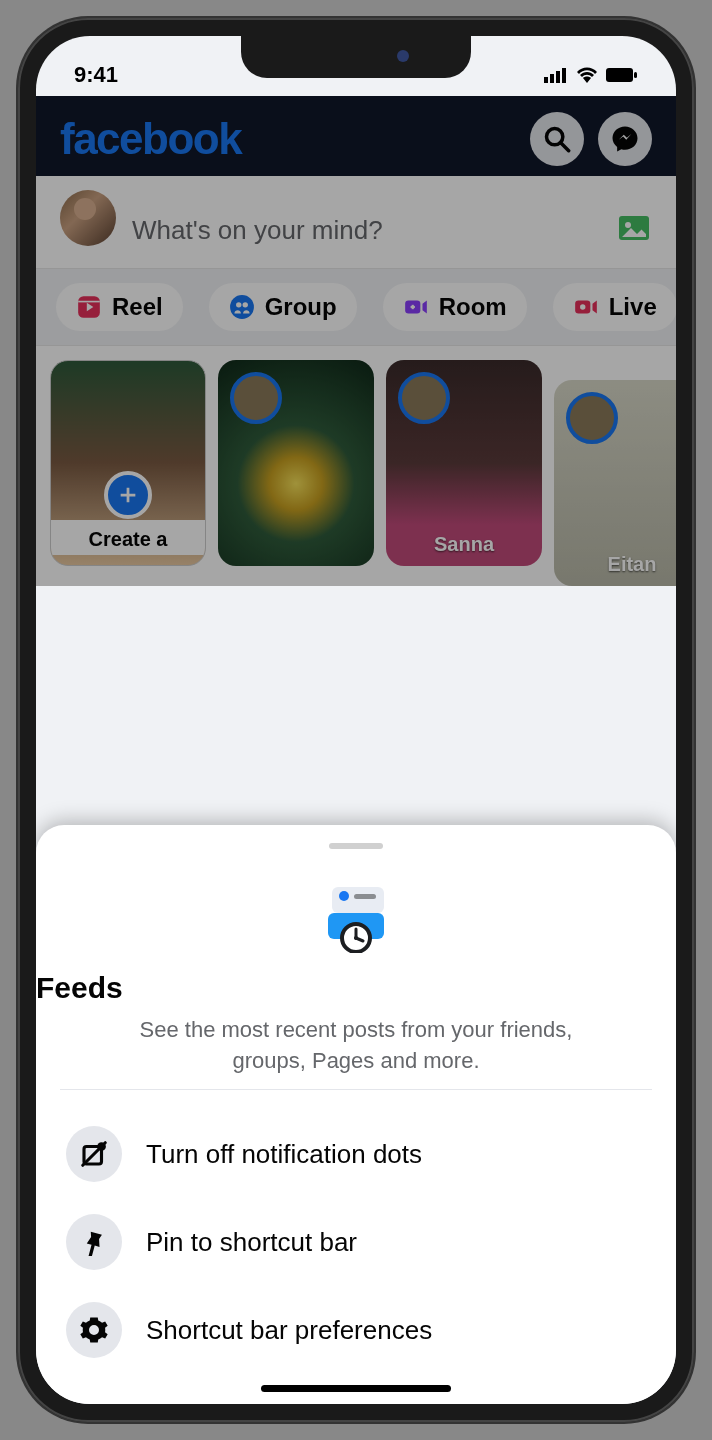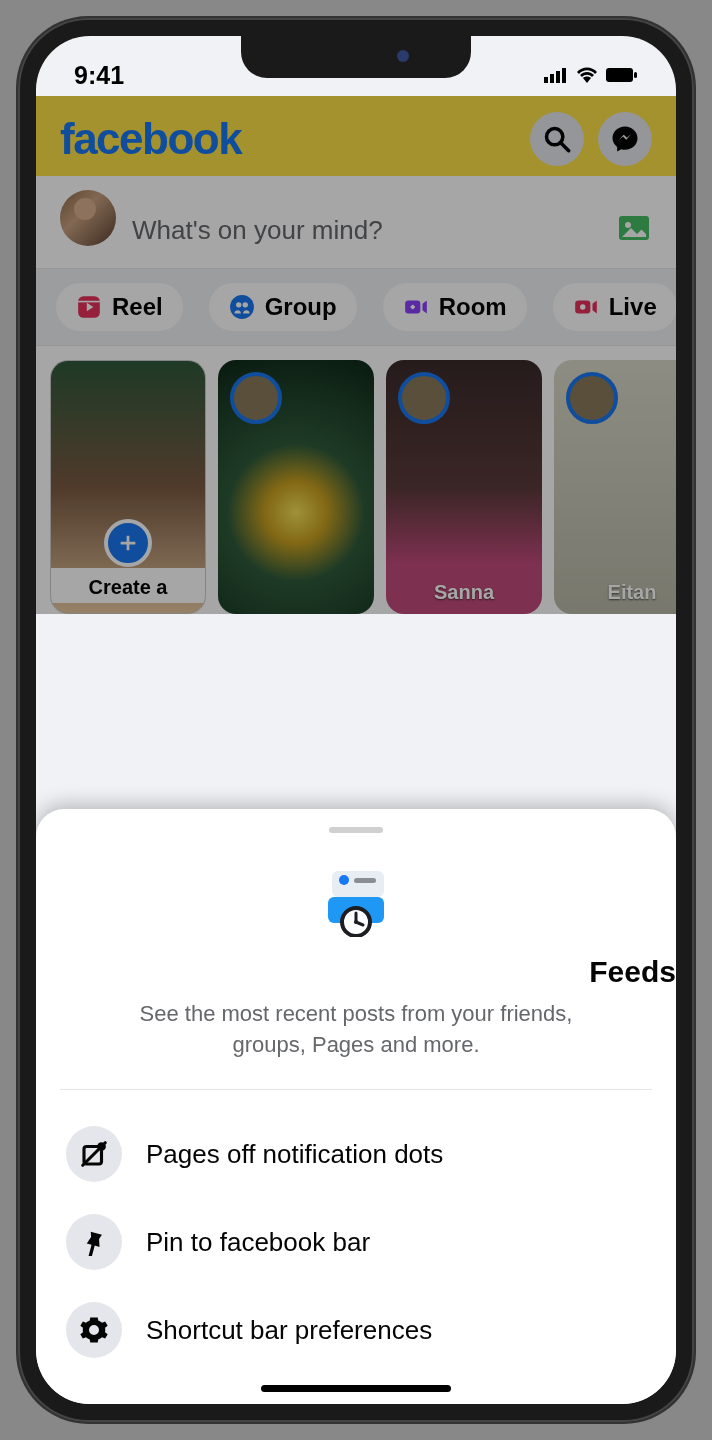--- a/index.html
+++ b/index.html
@@ -50,37 +50,37 @@
   border-radius: 50%;
   background: #2a3a6a;
 }
 .status-bar {
   display: flex;
   justify-content: space-between;
   align-items: center;
   height: 60px;
   padding: 18px 38px 0;
   font-weight: 600;
-  font-size: 25px;
+  font-size: 22px;
 }
 .status-right { display: flex; align-items: center; gap: 8px; }
 .signal, .wifi, .battery { display: inline-block; }
 .signal svg, .wifi svg, .battery svg { display: block; }
 
 .dimmed {
   filter: brightness(0.65);
   pointer-events: none;
 }
 
 .fb-header {
   display: flex;
   align-items: center;
   justify-content: space-between;
   padding: 16px 24px 10px;
-  background: #fde047;
+  background: #0f172a;
 }
 .fb-logo {
   font-family: Helvetica, Arial, sans-serif;
   font-weight: 800;
   font-size: 44px;
   color: #1877f2;
   letter-spacing: -1.5px;
 }
 .hdr-icons { display: flex; gap: 14px; }
 .circle-btn {
@@ -131,21 +131,21 @@
 .chip .ic { width: 26px; height: 26px; display:flex; align-items:center; justify-content:center; }
 
 .stories {
   display: flex;
   gap: 12px;
   padding: 14px 14px 0;
   background: #fff;
   overflow: hidden;
 }
 .story {
-  width: 156px; height: 254px;
+  width: 156px; height: 206px;
   border-radius: 18px;
   background: #334433;
   position: relative;
   flex-shrink: 0;
   overflow: hidden;
 }
 .story.create { background: linear-gradient(180deg,#2e5a3a 0%, #7a5a42 50%, #e8c8a0 100%); border:1px solid #ccc;}
 .story .ring {
   position: absolute; top: 12px; left: 12px;
   width: 52px; height: 52px; border-radius: 50%;
@@ -159,48 +159,47 @@
 }
 .story .plus svg { width: 22px; height: 22px; }
 .story-label {
   position: absolute; bottom: 10px; left: 0; right: 0;
   text-align: center; color: #fff; font-weight: 600; font-size: 20px;
   text-shadow: 0 1px 2px rgba(0,0,0,.6);
 }
 .story.create .story-label { color: #050505; text-shadow:none; background:#fff; padding:8px 0 4px;}
 .story.s2 { background: radial-gradient(circle at 50% 60%, #f5e05a 0%, #c8a020 18%, #2e5a3a 40%, #0e2818 100%); }
 .story.s3 { background: linear-gradient(180deg,#3a2a2a 0%, #5a3a3a 50%, #c04a7a 80%); }
-.story.s4 { background: linear-gradient(180deg,#d8d8c8 0%, #b8b8a8 100%); }
+.story.s4 { background: linear-gradient(180deg,#d8d8c8 0%, #b8b8a8 100%); margin-top: 20px; }
 
 
 .sheet {
   position: absolute;
   left: 0; right: 0; bottom: 0;
   background: #fff;
   border-radius: 28px 28px 0 0;
   padding: 18px 0 30px;
   box-shadow: 0 -4px 20px rgba(0,0,0,.25);
   z-index: 10;
 }
 .handle {
   width: 54px; height: 6px; background: #d0d0d0; border-radius: 4px;
   margin: 0 auto 34px;
 }
 .sheet-icon {
   width: 84px; height: 70px; margin: 0 auto 18px;
 }
 .sheet-title {
-  text-align: right; font-size: 30px; font-weight: 700; color: #050505;
+  text-align: left; font-size: 30px; font-weight: 700; color: #050505;
   margin-bottom: 10px;
-  padding-left: 40px;
 }
 .sheet-sub {
   text-align: center; font-size: 22px; color: #65676b;
   padding: 0 78px; line-height: 1.4;
-  margin-bottom: 28px;
+  margin-bottom: 12px;
 }
 .divider { height: 1px; background: #e4e6eb; margin: 0 24px 20px; }
 .sheet-item {
   display: flex; align-items: center; gap: 24px;
   padding: 16px 30px;
 }
 .sheet-item .ic-circle {
   width: 56px; height: 56px; border-radius: 50%;
   background: #e4e6eb; display:flex; align-items:center; justify-content:center;
   flex-shrink: 0;
@@ -365,30 +364,30 @@
       <div class="divider"></div>
 
       <div class="sheet-item">
         <div class="ic-circle">
           <svg width="30" height="30" viewBox="0 0 24 24">
               <rect x="4" y="6" width="14" height="14" rx="2" fill="none" stroke="#050505" stroke-width="2.5"></rect>
               <circle cx="18" cy="6" r="3.5" fill="#050505"></circle>
               <line x1="3" y1="21" x2="21" y2="3" stroke="#050505" stroke-width="2.5" stroke-linecap="round"></line>
             </svg>
         </div>
-        <div class="label">Pages off notification dots</div>
+        <div class="label">Turn off notification dots</div>
       </div>
 
       <div class="sheet-item">
         <div class="ic-circle">
           <svg width="28" height="28" viewBox="0 0 24 24">
               <path d="M14 3 L21 10 L17 12 L14 18 L11 15 L4 22 L2 20 L9 13 L6 10 L12 7 Z" fill="#050505" transform="rotate(-30 12 12)"></path>
             </svg>
         </div>
-        <div class="label">Pin to facebook bar</div>
+        <div class="label">Pin to shortcut bar</div>
       </div>
 
 
       <div class="sheet-item">
         <div class="ic-circle">
           <svg width="30" height="30" viewBox="0 0 24 24">
               <path d="M12 8a4 4 0 100 8 4 4 0 000-8zm9 4c0 .6-.06 1.2-.17 1.76l2.1 1.64-2 3.46-2.48-1a8.9 8.9 0 01-3.05 1.77L15 22H9l-.4-2.37a8.9 8.9 0 01-3.05-1.77l-2.48 1-2-3.46 2.1-1.64A8.9 8.9 0 013 12c0-.6.06-1.2.17-1.76L1.07 8.6l2-3.46 2.48 1A8.9 8.9 0 018.6 4.37L9 2h6l.4 2.37a8.9 8.9 0 013.05 1.77l2.48-1 2 3.46-2.1 1.64c.11.56.17 1.16.17 1.76z" fill="#050505"></path>
             </svg>
         </div>
         <div class="label">Shortcut bar preferences</div>

